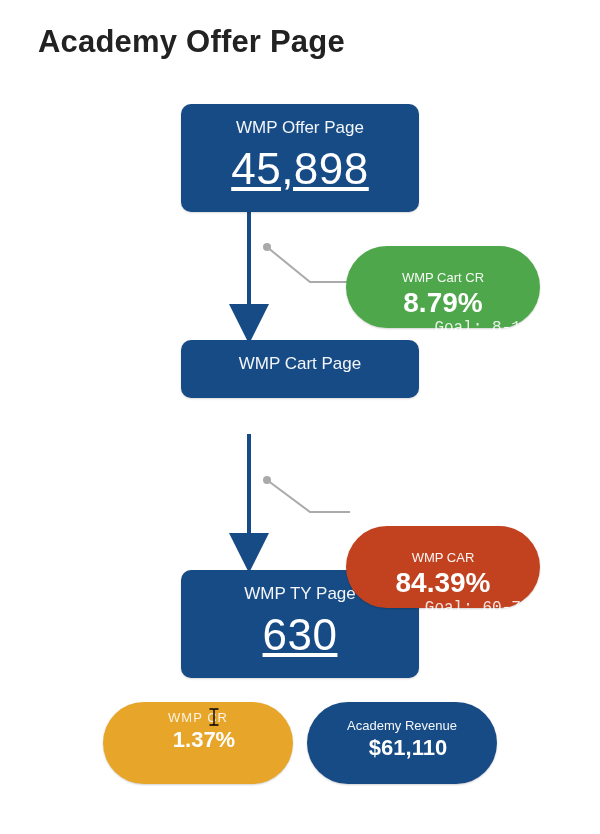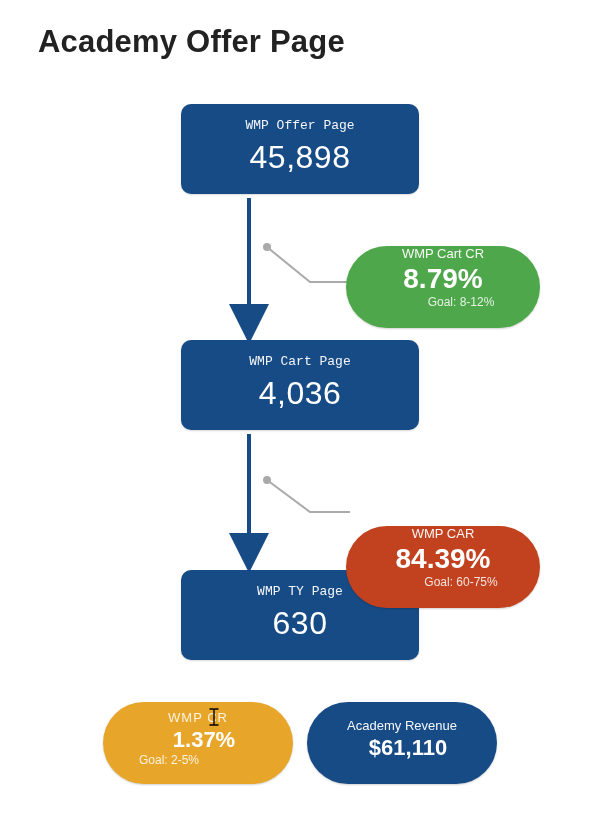--- a/index.html
+++ b/index.html
@@ -32,57 +32,58 @@
     transform: translateX(-50%);
     width: 238px;
     background: #174b85;
     color: #fff;
     border-radius: 10px;
     box-shadow: 0 1px 2px rgba(0,0,0,0.15);
     text-align: center;
     padding: 14px 0 18px 0;
   }
   .big-node .label {
-    font-size: 13px;
+    font-size: 17px;
     opacity: 0.95;
     margin-bottom: 6px;
-    font-family: Liberation Mono, monospace;
   }
   .big-node .value {
-    font-size: 32px;
+    font-size: 44px;
     font-weight: 400;
     letter-spacing: 0.5px;
+    text-decoration: underline;
   }
   .pill {
     position: absolute;
     width: 194px;
     height: 82px;
     border-radius: 42px;
     color: #fff;
     box-shadow: 0 1px 2px rgba(0,0,0,0.18);
-    padding-top: 0;
+    padding-top: 24px;
     box-sizing: border-box;
   }
   .pill .p-label {
     font-size: 13px;
     opacity: 0.95;
     text-align: center;
     margin-bottom: 2px;
   }
   .pill .p-value {
     font-size: 28px;
     font-weight: 600;
     text-align: center;
     margin-bottom: 0px;
   }
   .pill .p-goal {
-    font-size: 12px;
+    font-size: 16px;
     opacity: 0.85;
-    text-align: center;
+    text-align: right;
     padding-left: 36px;
+    font-family: Liberation Mono, monospace;
   }
   .green { background:#4ea74a; }
   .red   { background:#c2421f;margin-top:48px; }
   .orange{ background:#e7a62a; } 
 
   .bottom-row {
     position: absolute;
     left: 50%;
     transform: translateX(-50%);
     display: flex;
@@ -141,21 +142,20 @@
     <circle cx="267" cy="480" r="4" fill="#aaa"></circle>
     <polyline points="267,480 310,512 350,512" fill="none" stroke="#aaa" stroke-width="2"></polyline>
   </svg>
 
   <div class="big-node" style="top:104px">
     <div class="label">WMP Offer Page</div>
     <div class="value">45,898</div>
   </div>
   <div class="big-node" style="top:340px">
     <div class="label">WMP Cart Page</div>
-    <div class="value">4,036</div>
   </div>
   <div class="big-node" style="top:570px">
     <div class="label">WMP TY Page</div>
     <div class="value">630</div>
   </div>
 
   <div class="pill green" style="left:346px; top:246px">
     <div class="p-label">WMP Cart CR</div>
     <div class="p-value">8.79%</div>
     <div class="p-goal">Goal: 8-12%</div>
@@ -163,21 +163,20 @@
   <div class="pill red" style="left:346px; top:478px">
     <div class="p-label">WMP CAR</div>
     <div class="p-value">84.39%</div>
     <div class="p-goal">Goal: 60-75%</div>
   </div>
 
   <div class="bottom-row" style="top:702px">
     <div class="bottom-pill orange" style="position:relative">
       <div class="p-label" style="opacity:0.85;letter-spacing:1px">WMP CR</div>
       <div class="p-value">1.37%</div>
-      <div class="p-goal">Goal: 2-5%</div>
 
       <svg class="cursor-icon" style="left:104px; top:6px" viewBox="0 0 14 18">
         <path d="M3 1 h3 M8 1 h3 M7 1 v16 M3 17 h3 M8 17 h3" stroke="#000" stroke-width="1.4" fill="none" stroke-linecap="round"></path>
       </svg>
     </div>
     <div class="bottom-pill blue" style="padding-top:16px">
       <div class="p-label">Academy Revenue</div>
       <div class="p-value">$61,110</div>
     </div>
   </div>

